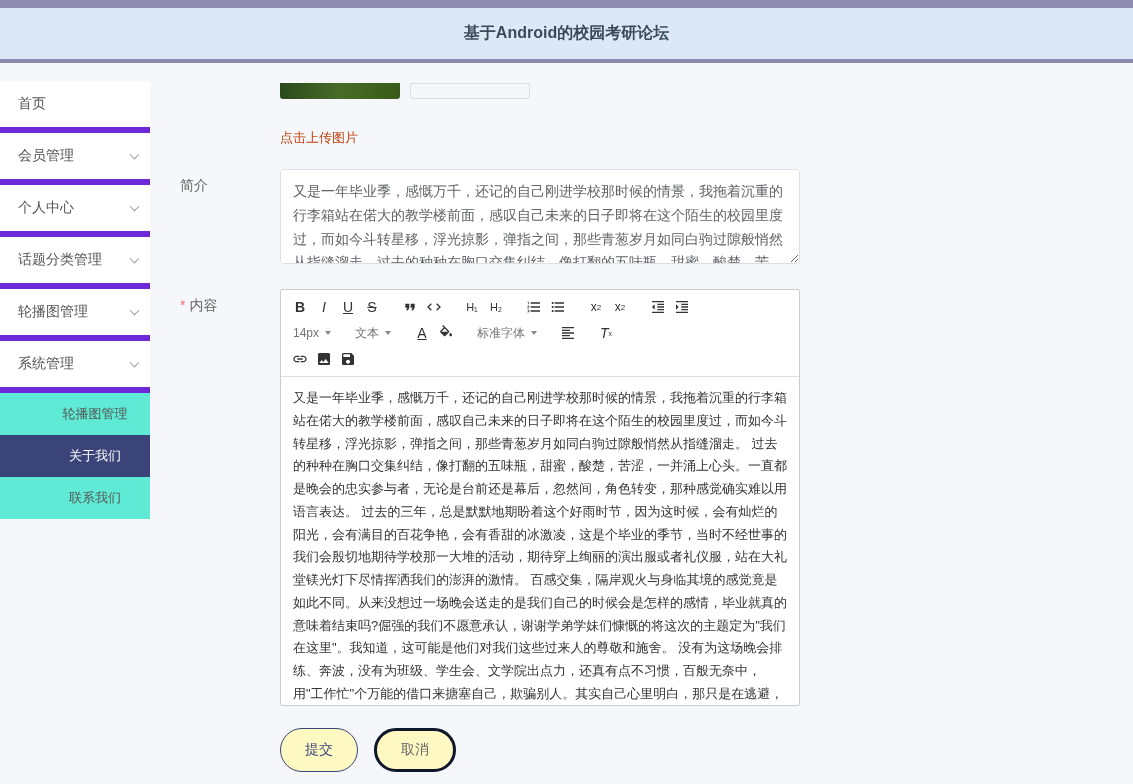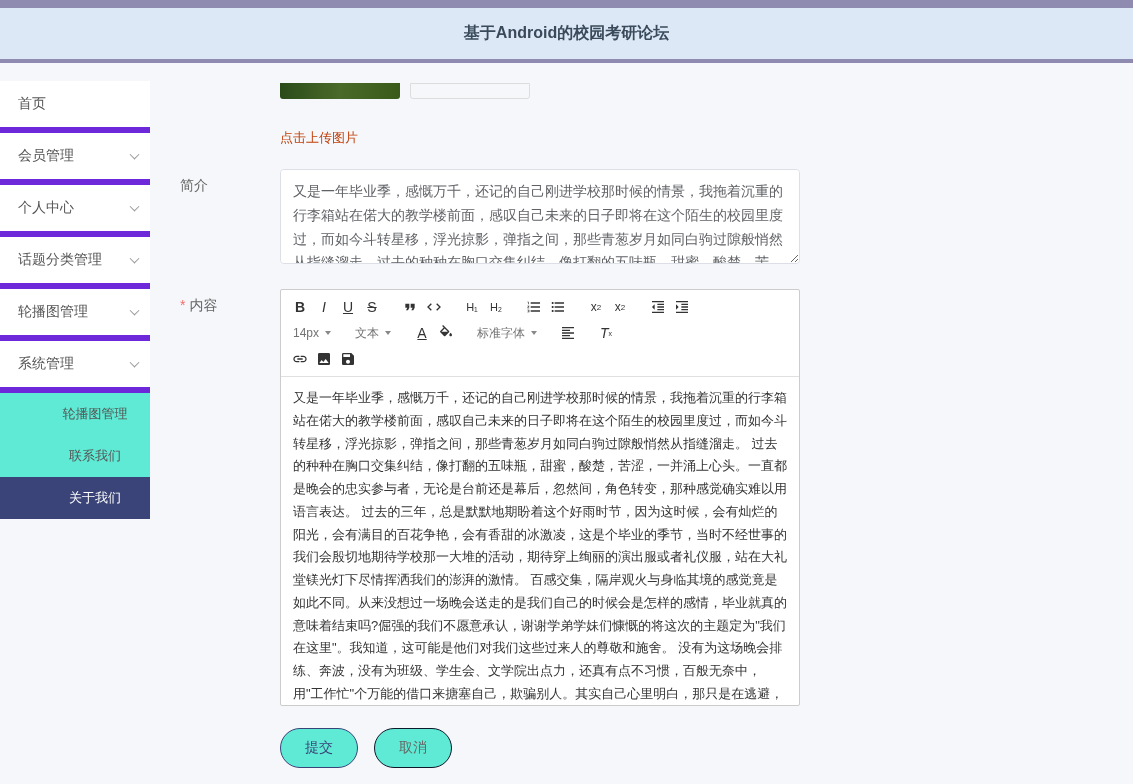--- a/index.html
+++ b/index.html
@@ -27,23 +27,23 @@
 .upload-box { width: 120px; height: 16px; border: 1px solid #ddd; border-radius: 0 0 3px 3px; }
 .editor-wrapper { border: 1px solid #ccc; border-radius: 2px; background: #fff; max-width: 520px; }
 .editor-toolbar { border-bottom: 1px solid #e0e0e0; padding: 6px 8px; display: flex; flex-wrap: wrap; gap: 2px 4px; align-items: center; }
 .tb-group { display: flex; align-items: center; gap: 2px; margin-right: 12px; }
 .tb-btn { width: 22px; height: 22px; display: flex; align-items: center; justify-content: center; cursor: pointer; color: #333; border-radius: 2px; }
 .tb-select { display: inline-flex; align-items: center; font-size: 12px; color: #737373; padding: 2px 4px; cursor: pointer; }
 .tb-select::after { content: ''; margin-left: 6px; border-left: 3px solid transparent; border-right: 3px solid transparent; border-top: 4px solid #888; }
 .editor-body { position: relative; }
 .editor-content { padding: 10px 12px; font-size: 13px; line-height: 1.75; color: #333; height: 328px; overflow-y: auto; border: none; outline: none; }
 .action-row { max-width: 520px; margin-top: 18px; display: flex; gap: 16px; padding-left: 100px; }
-.btn { padding: 10px 24px; border-radius: 22px; font-size: 14px; cursor: pointer; background: #5eead4; }
+.btn { padding: 10px 24px; border-radius: 22px; font-size: 14px; cursor: pointer; background: #fef9c3; }
 .btn-primary { border: 1.5px solid #3b4478; color: #3b4478; }
-.btn-default { border: 1px solid #0f172a; color: #666; }
+.btn-default { border: 3px solid #0f172a; color: #666; }
 svg { width: 16px; height: 16px; }
 .editor-content::-webkit-scrollbar { width: 14px; }
 .editor-content::-webkit-scrollbar-track { background: #f0f0f0; }
 .editor-content::-webkit-scrollbar-thumb { background: #c0c0c0; border-radius: 2px; }
 </style>
 </head>
 <body>
 
 <div class="header-bar"></div>
 <div class="header">
@@ -54,22 +54,22 @@
 <div class="container">
   <aside class="sidebar">
     <ul class="sidebar-menu">
       <li class="sidebar-item"><span>首页</span></li>
       <li class="sidebar-item has-children"><span>会员管理</span></li>
       <li class="sidebar-item has-children"><span>个人中心</span></li>
       <li class="sidebar-item has-children"><span>话题分类管理</span></li>
       <li class="sidebar-item has-children"><span>轮播图管理</span></li>
       <li class="sidebar-item has-children"><span>系统管理</span></li>
       <li class="sub-item"><span>轮播图管理</span></li>
+      <li class="sub-item active"><span>关于我们</span></li>
       <li class="sub-item"><span>联系我们</span></li>
-      <li class="sub-item active"><span>关于我们</span></li>
     </ul>
   </aside>
 
   <main class="main">
 
     <div class="form-row">
       <div class="form-label"></div>
       <div class="form-content">
         <div class="upload-preview">
           <div class="upload-thumb"></div>

